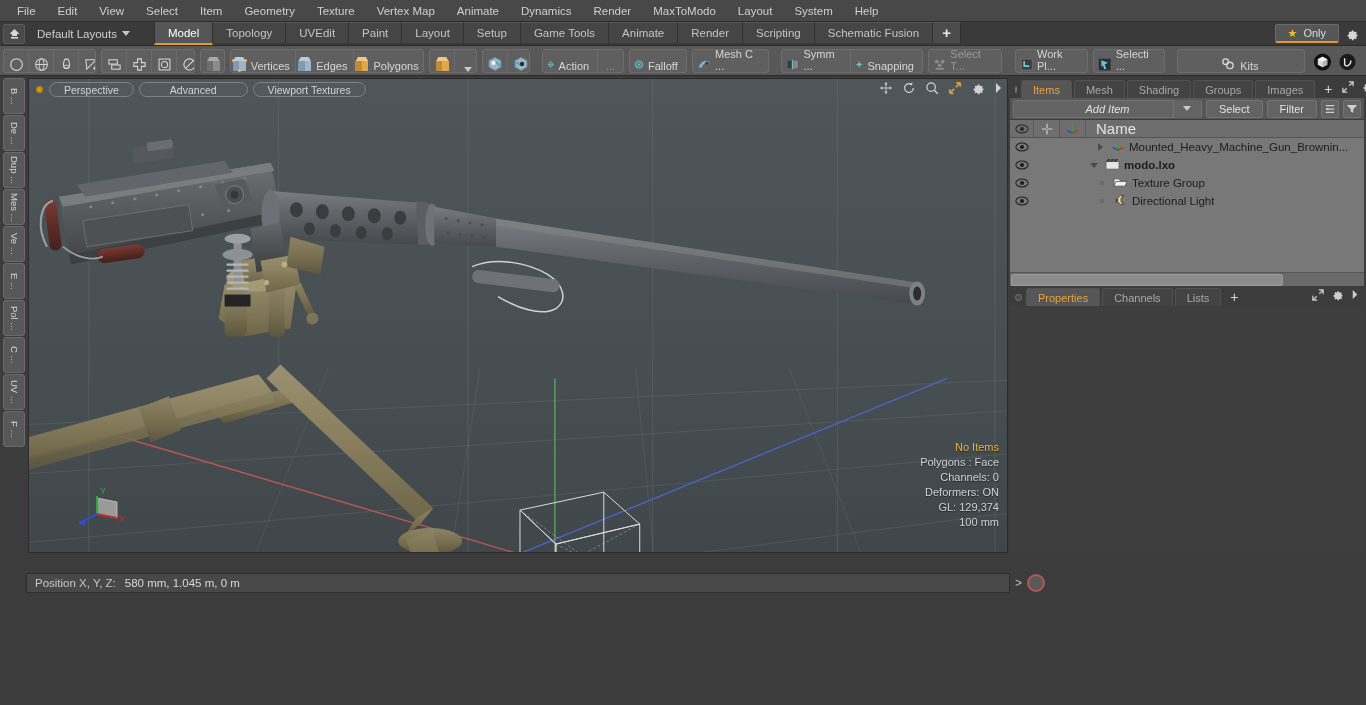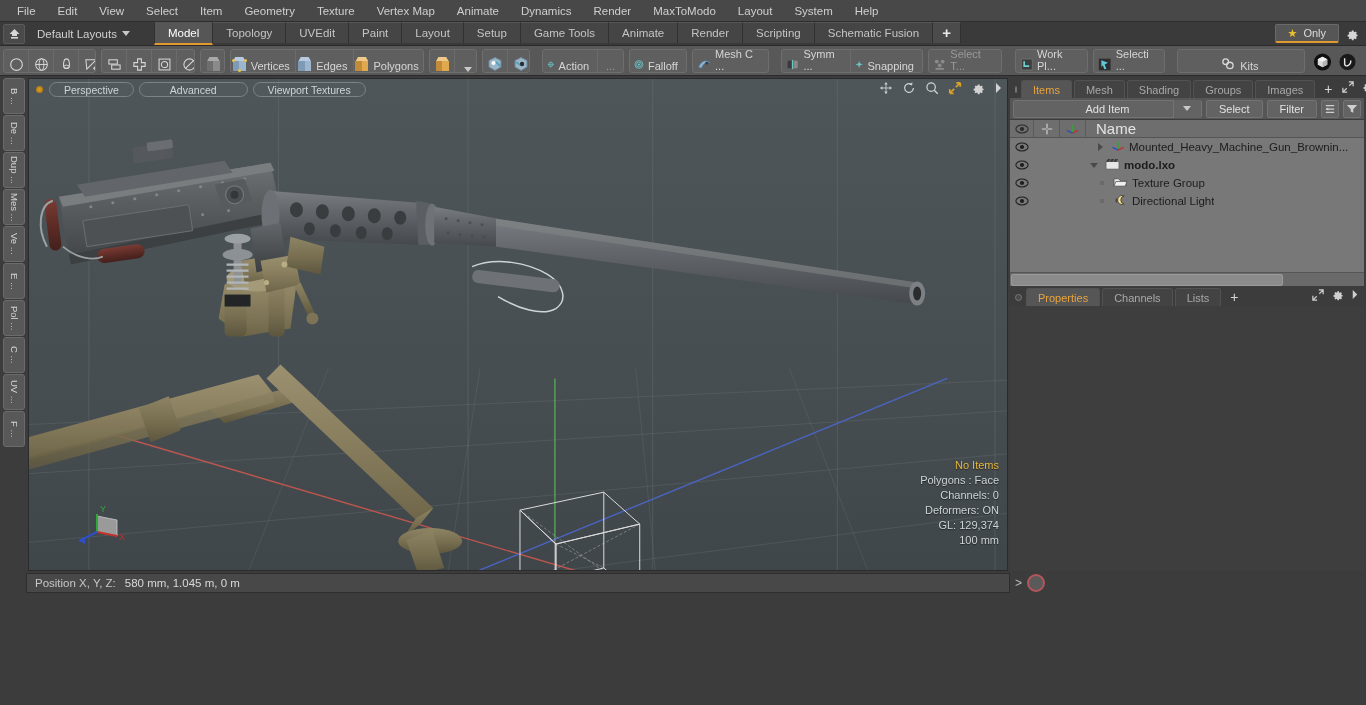--- a/index.html
+++ b/index.html
@@ -138,21 +138,21 @@
   .ptab.active{ background:#565656; color:#e8a33d; }
   .ptab.plus{ background:transparent; border:none; font-size:14px; color:#d8d8d8; padding:0 7px;}
   .ptabs-right{ margin-left:auto; display:flex; align-items:center; gap:7px; padding:0 5px 3px 0;}
 
   .itemsbar{
     height:22px; background:#565656; display:flex; align-items:center; padding:2px 3px; gap:4px;
     border-bottom:1px solid #3c3c3c;
   }
   .additem{
     flex:1 1 auto; height:18px; background:#636363; border:1px solid #737373; border-radius:2px;
-    display:flex; align-items:center; justify-content:center; color:#e2e2e2; font-size:11px; position:relative;
+    display:flex; align-items:center; justify-content:center; color:#e2e2e2; font-size:11px; position:relative;font-style:italic;
   }
   .additem .dd{
     position:absolute; right:0; top:-1px; bottom:-1px; width:28px; border-left:1px solid #737373;
     display:flex; align-items:center; justify-content:center; background:#636363;
   }
   .sbtn{
     height:18px; padding:0 12px; background:#636363; border:1px solid #737373; border-radius:2px;
     color:#e2e2e2; font-size:11px; display:flex; align-items:center;
   }
   .ibtn{ width:18px;height:18px; background:#636363;border:1px solid #737373;border-radius:2px;
@@ -174,21 +174,21 @@
   .dashsq{ width:4px;height:4px;background:#6a6a6a;}
   .hscroll{
     height:14px; background:#6a6a6a; border-top:1px solid #555; display:flex; align-items:center;
   }
   .hthumb{ height:12px; background:#8b8b8b; border:1px solid #9a9a9a; border-radius:2px; margin:0 1px;}
 
   .propbody{ flex:1 1 auto; background:#3e3e3e; }
 
   
   .bottom{
-    height:24px; flex:0 0 24px; background:#3c3c3c; display:flex; align-items:center; gap:0;
+    height:24px; flex:0 0 24px; background:#3c3c3c; display:flex; align-items:center; gap:0;margin-top:18px;
   }
   .statusbox{
     margin-left:26px; height:20px; flex:1 1 auto; background:#484848; border:1px solid #2e2e2e;
     display:flex; align-items:center; padding:0 8px; color:#d8d8d8; font-size:11.5px; gap:9px;
   }
   .statusbox .lbl{ color:#c6c6c6; }
   .cmdwrap{ width:356px; flex:0 0 356px; height:24px; display:flex; align-items:center; gap:5px; padding-right:3px;}
   .gt{ color:#bdbdbd; font-size:12px; padding-left:5px;}
   .cmdinput{
     flex:1 1 auto; height:18px; background:#8d8d8d; border:1px solid #9c9c9c; border-radius:3px;

